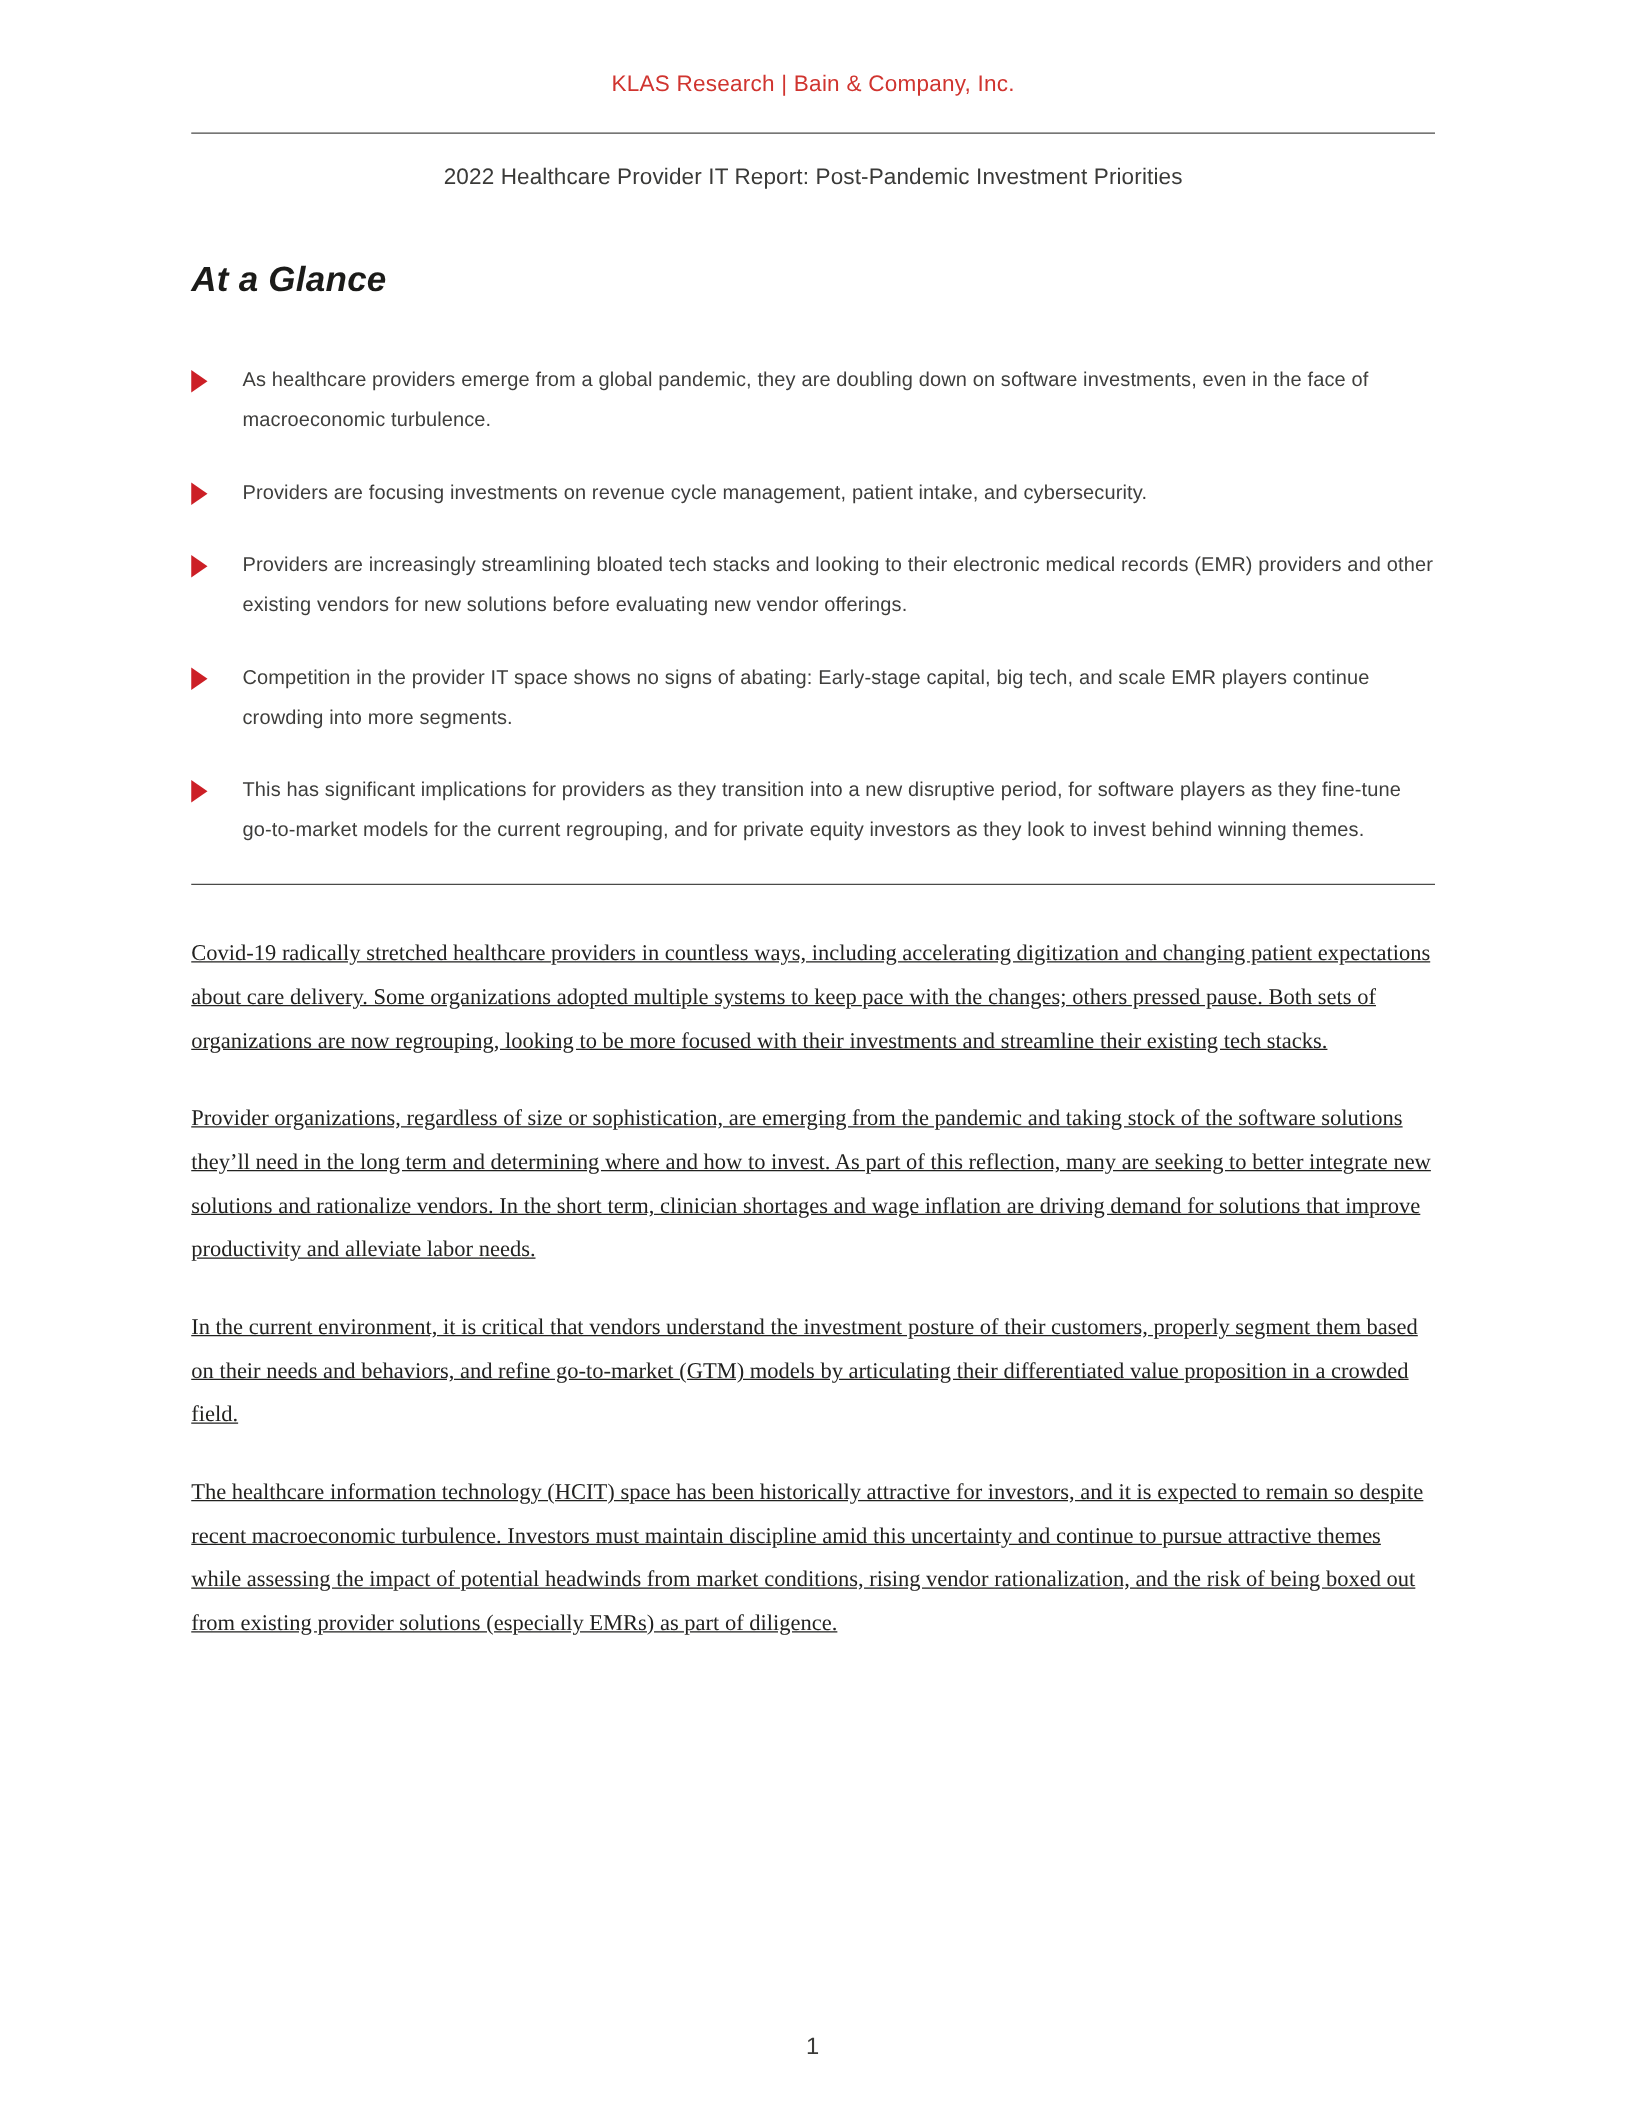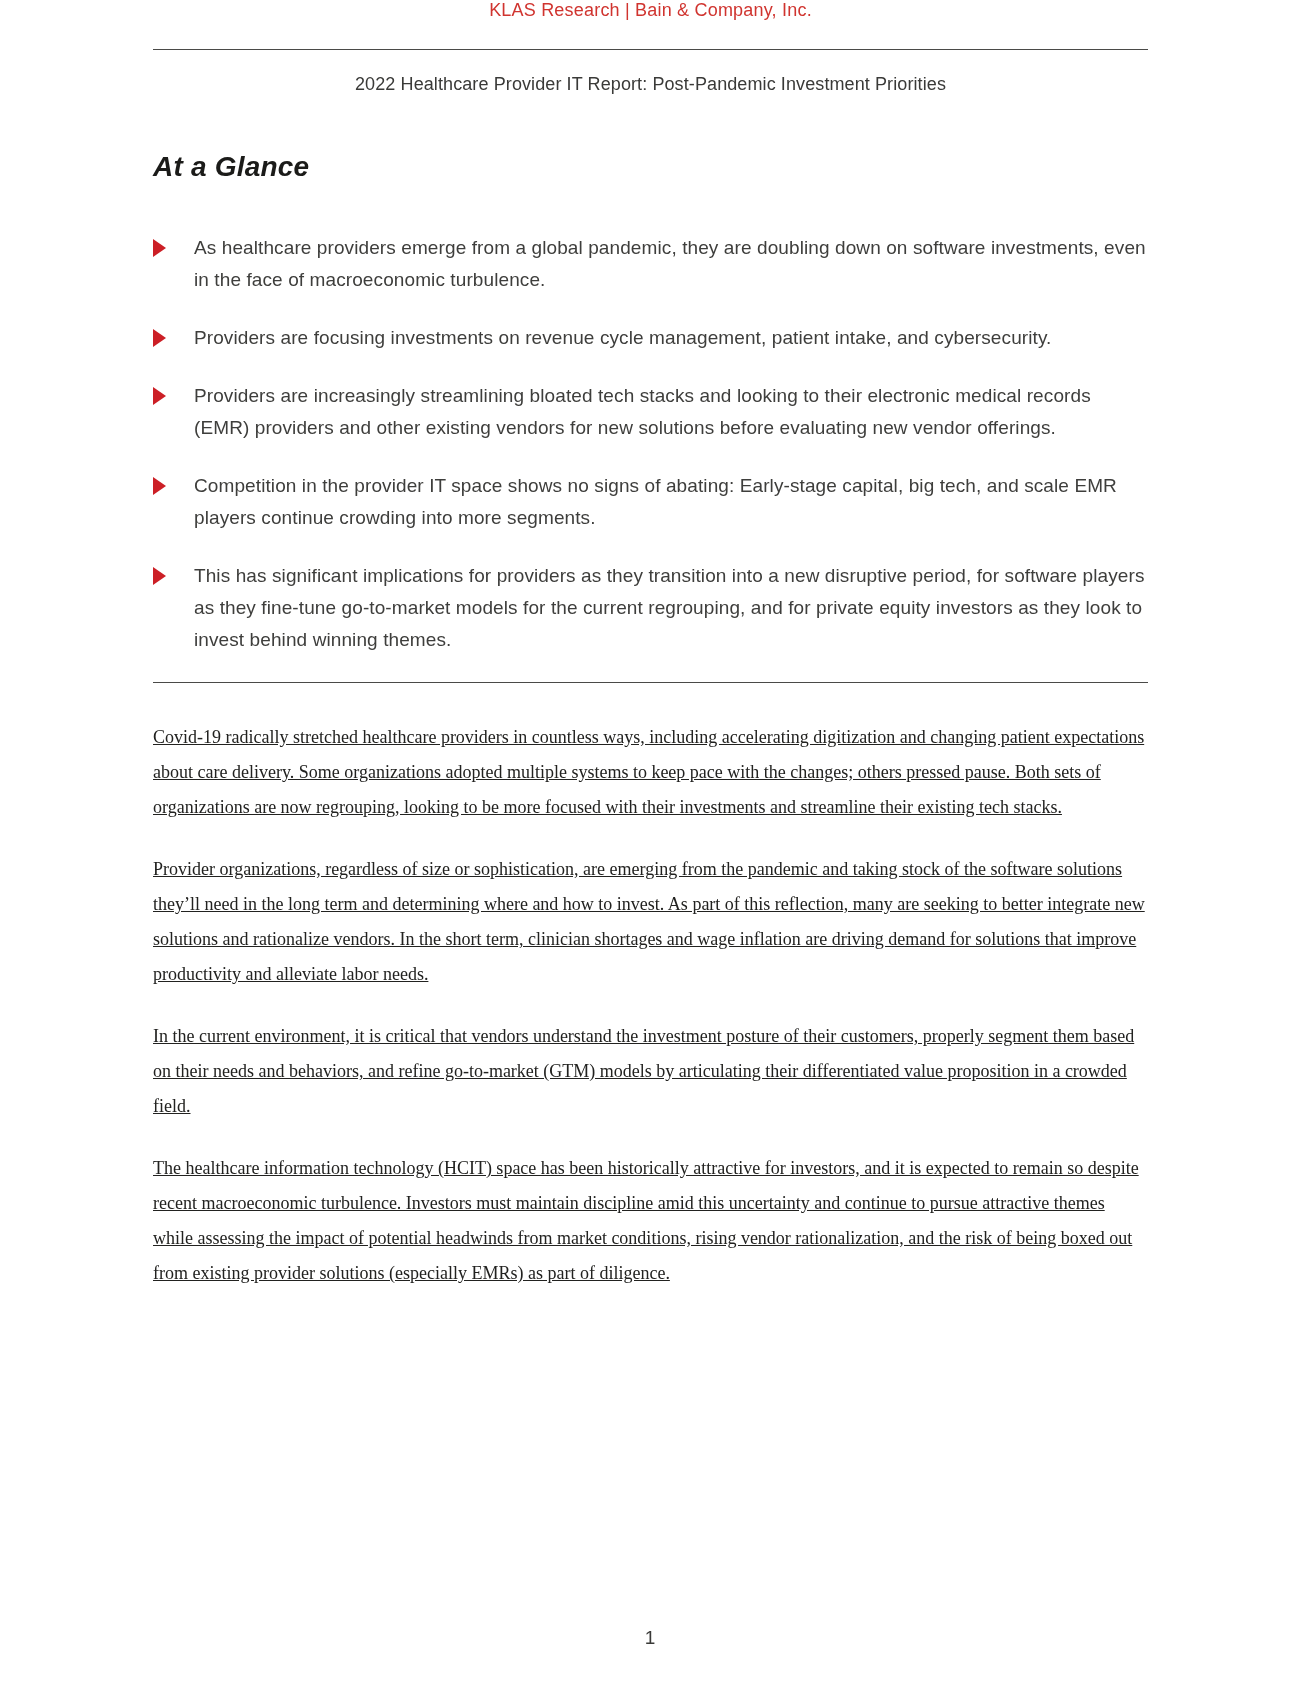--- a/index.html
+++ b/index.html
@@ -19,20 +19,21 @@
     position: relative;
     width: 1300px;
     height: 1683px;
     margin: 0 auto;
     background: var(--page-bg);
     padding: 0 152px 0 153px;
     overflow: hidden;
     font-family: "Liberation Sans", sans-serif;
   }
   .header {
+    padding-top: 57px;
     text-align: center;
     font-size: 18px;
     line-height: 20px;
     letter-spacing: 0.2px;
     color: var(--brand-red);
   }
   hr.rule {
     border: none;
     border-top: 1.6px solid var(--rule-color);
     margin: 29px 0 0 0;
@@ -59,21 +60,21 @@
   ul.bullets {
     list-style: none;
     margin: 49px 0 0 0;
     padding: 0;
   }
   li.bullet {
     display: flex;
     align-items: flex-start;
     gap: 28px;
     margin: 0 0 26px 0;
-    font-size: 19px;
+    font-size: 16px;
     line-height: 32px;
     letter-spacing: 0.1px;
     color: var(--bullet-text);
   }
   .tri {
     flex: 0 0 auto;
     width: 0;
     height: 0;
     border-top: 9px solid transparent;
     border-bottom: 9px solid transparent;

